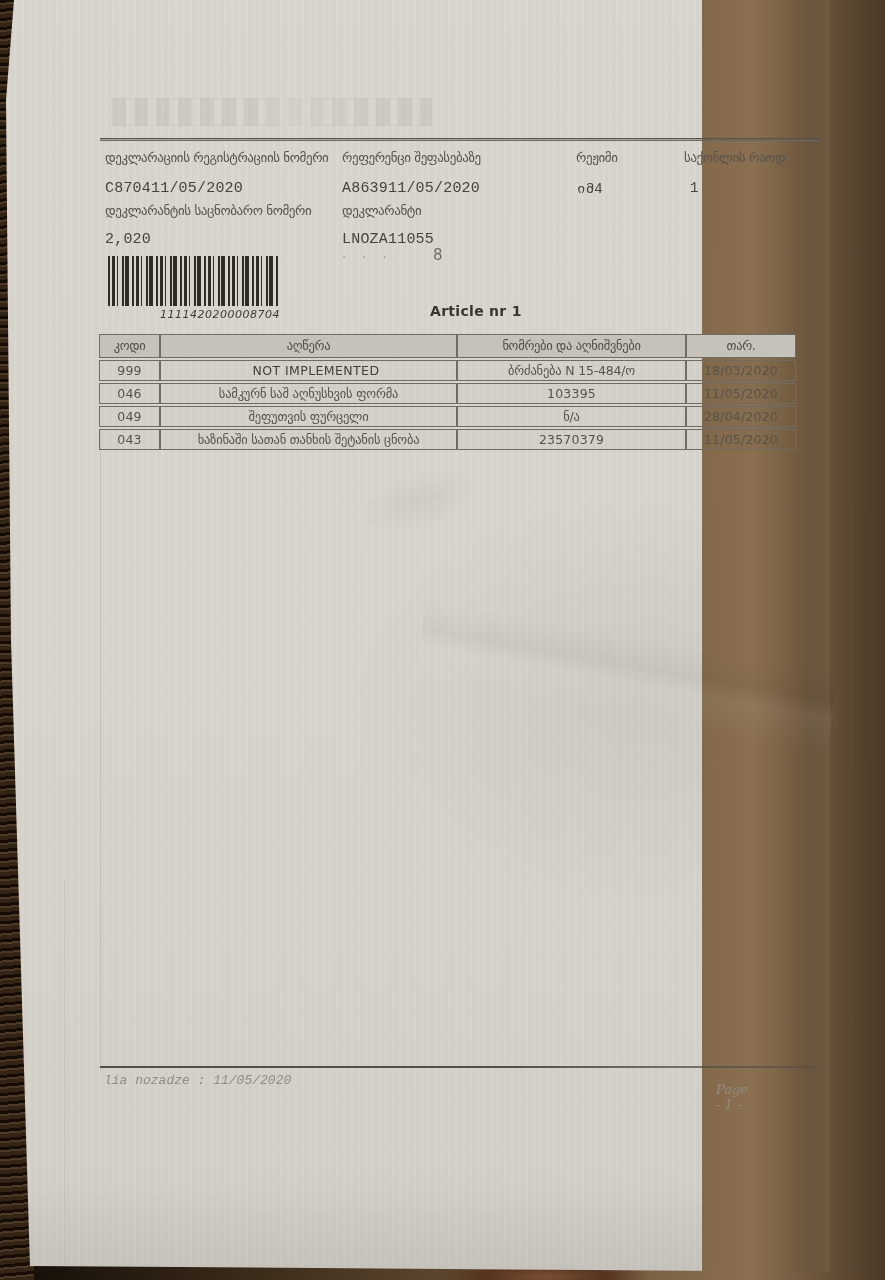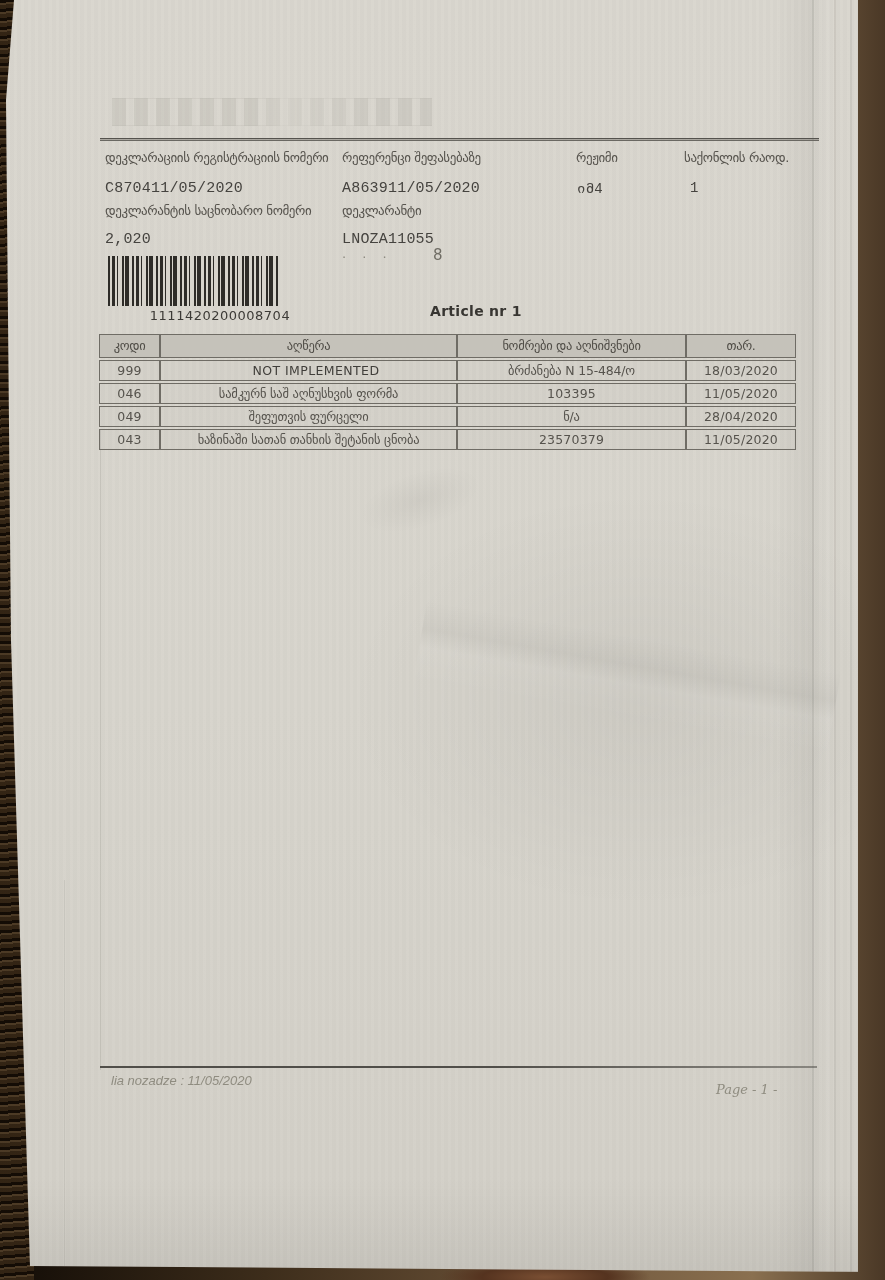--- a/index.html
+++ b/index.html
@@ -10,21 +10,21 @@
       radial-gradient(140px 26px at 545px 1277px, #7a4f33 0%, #55331f 45%, rgba(40,26,14,0) 75%),
       linear-gradient(90deg,#120c06 0%, #3d2d1b 30%, #6b5238 60%, #8a7050 85%, #4a3826 100%);
   }
   
   .fur{
     position:absolute;left:0;top:0;width:34px;height:1280px;
     background:
       repeating-linear-gradient(175deg, rgba(20,12,5,.8) 0 3px, rgba(122,95,62,.55) 3px 5px, rgba(64,46,26,.7) 5px 9px);
   }
   .paper{
-    position:absolute;left:0;top:0;width:858px;height:1280px;
+    position:absolute;left:0;top:0;width:702px;height:1280px;
     clip-path:polygon(14px 0px,885px 0px,885px 1272px,592px 1270px,30px 1266px,11px 640px,6px 100px);
     background:
       linear-gradient(180deg, rgba(0,0,0,0) 0 92%, rgba(0,0,0,.06) 99%),
       radial-gradient(420px 300px at 640px 700px, rgba(0,0,0,.05), rgba(0,0,0,0) 70%),
       repeating-linear-gradient(90deg, rgba(255,255,255,.02) 0 3px, rgba(0,0,0,.012) 3px 7px),
       linear-gradient(180deg,#d9d6ce 0%,#d7d4cc 55%,#d2cfc7 100%);
   }
   
   .crease-v{position:absolute;top:0;height:1280px;width:2px;background:rgba(110,108,100,.22);}
   .crease-v.a{left:812px;opacity:.8}
@@ -59,40 +59,40 @@
   .faint8{position:absolute;left:433px;top:246px;color:#6f6c64;font-size:15px;}
 
   .barcode{position:absolute;left:108px;top:256px;width:172px;height:50px;
     background:repeating-linear-gradient(90deg,
       #2e2c28 0 2px, #d7d4cc 2px 4px,
       #2e2c28 4px 7px, #d7d4cc 7px 9px,
       #2e2c28 9px 10px, #d7d4cc 10px 14px,
       #2e2c28 14px 16px, #d7d4cc 16px 17px,
       #2e2c28 17px 21px, #d7d4cc 21px 24px);}
   .barcode-num{position:absolute;left:140px;top:308px;width:160px;text-align:center;
-    font-size:13px;color:#3c3a36;letter-spacing:.5px;}
+    font-size:11px;color:#3c3a36;letter-spacing:.5px;font-style:italic;}
 
   .article{position:absolute;left:430px;top:303px;font-size:14px;font-weight:bold;color:#383632;letter-spacing:.3px;}
 
   table.doc{position:absolute;left:99px;top:332px;width:697px;
     border-collapse:separate;border-spacing:0 2px;table-layout:fixed;}
   table.doc col.c0{width:61px}
   table.doc col.c1{width:297px}
   table.doc col.c2{width:229px}
   table.doc col.c3{width:110px}
   table.doc th, table.doc td{
     border:1px solid #6f6c65;padding:1px 5px 2px 5px;font-size:12.5px;
     color:#56534d;text-align:center;font-weight:normal;white-space:nowrap;overflow:hidden;}
   table.doc th{background:#c5c2ba;color:#504d47;letter-spacing:-0.3px;height:19px;}
   table.doc td{background:rgba(0,0,0,0.015);height:16px;letter-spacing:-0.2px;}
   table.doc td.en{letter-spacing:.4px;color:#403e3a;padding-left:20px;}
   table.doc td.num{letter-spacing:.2px;}
 
-  .footer-left{position:absolute;left:104px;top:1073px;font-family:Liberation Sans, sans-serif;
-    font-style:italic;font-size:13px;color:#8f8c80;margin-left:7px;}
+  .footer-left{position:absolute;left:104px;top:1073px;font-family:Liberation Mono, monospace;
+    font-style:italic;font-size:13px;color:#8f8c80;}
   .footer-right{position:absolute;left:716px;top:1070px;font-family:"DejaVu Serif",serif;
     font-style:italic;font-size:13px;color:#8f8c80;margin-top:12px;}
 </style>
 </head>
 <body>
 
 <div class="photo">
   <div class="fur"></div>
 
   <div class="paper">

